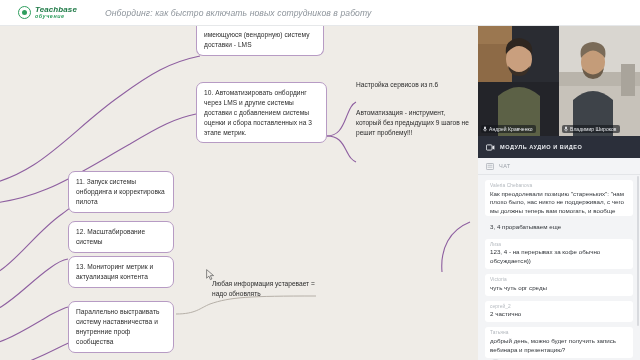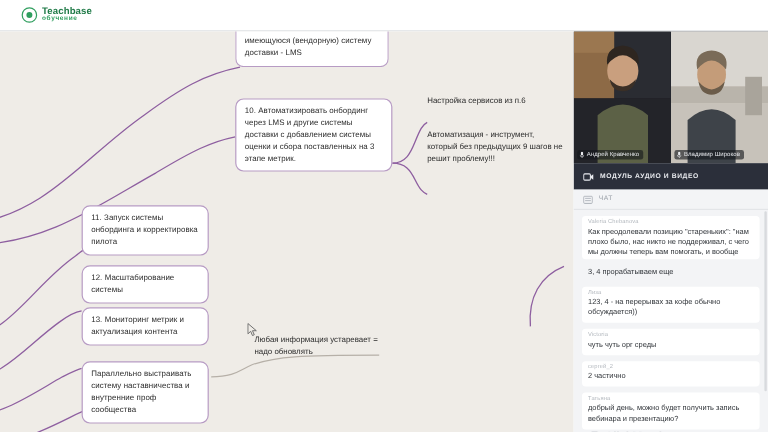--- a/index.html
+++ b/index.html
@@ -8,21 +8,21 @@
     font-family: "Liberation Sans", sans-serif;
     background: #ffffff;
     overflow: hidden;
   }
   #app { position: relative; width: 640px; height: 360px; }
 
   
   .topbar {
     position: absolute; left: 0; top: 0; width: 640px; height: 26px;
     background: #ffffff; border-bottom: 1px solid #e6e8ea;
-    display: flex; align-items: center; z-index: 30;
+    display: flex; align-items: center; z-index: 30; font-style: italic;
   }
   .logo-wrap { display: flex; align-items: center; margin-left: 18px; gap: 4px; }
   .logo-mark {
     width: 13px; height: 13px; border-radius: 50%;
     border: 1.4px solid #2f9e5e; position: relative; flex: none;
   }
   .logo-mark::after {
     content: ""; position: absolute; left: 3px; top: 3px;
     width: 5px; height: 5px; border-radius: 50%; background: #2f9e5e;
   }
@@ -130,20 +130,21 @@
 <div id="app">
 
   <div class="topbar">
     <div class="logo-wrap">
       <div class="logo-mark"></div>
       <div class="logo-text">
         <div class="logo-name">Teachbase</div>
         <div class="logo-sub">обучение</div>
       </div>
     </div>
+    <div class="webinar-title">Онбординг: как быстро включать новых сотрудников в работу</div>
   </div>
 
   <div class="board">
 
     <svg class="board-svg" width="478" height="334" viewBox="0 0 478 334">
       <g fill="none" stroke="#8e5fa0" stroke-width="1.1">
         <path d="M -20 160 C 40 150 70 105 120 70 C 150 48 170 36 200 30"></path>
         <path d="M -20 178 C 40 176 80 146 130 118 C 160 100 176 92 196 88"></path>
         <path d="M -30 258 C 10 250 28 212 62 188 C 70 182 72 180 75 179"></path>
         <path d="M -30 292 C 4 288 22 262 50 242 C 58 236 62 234 68 233"></path>

